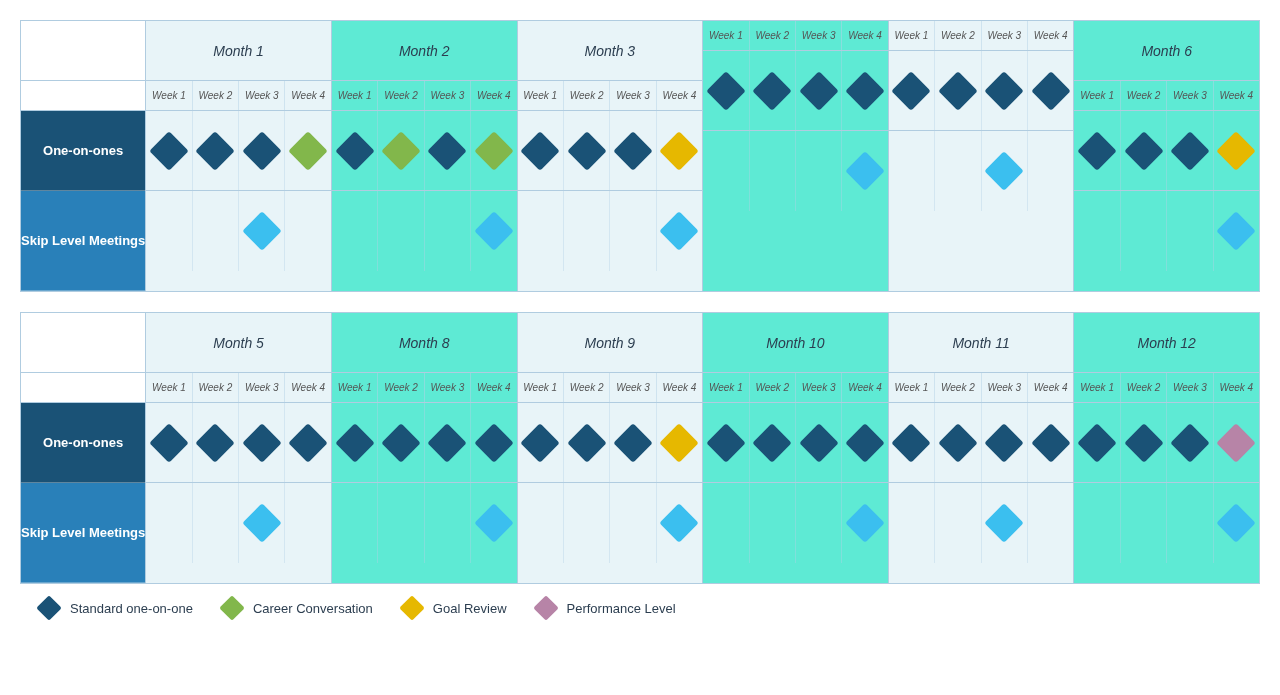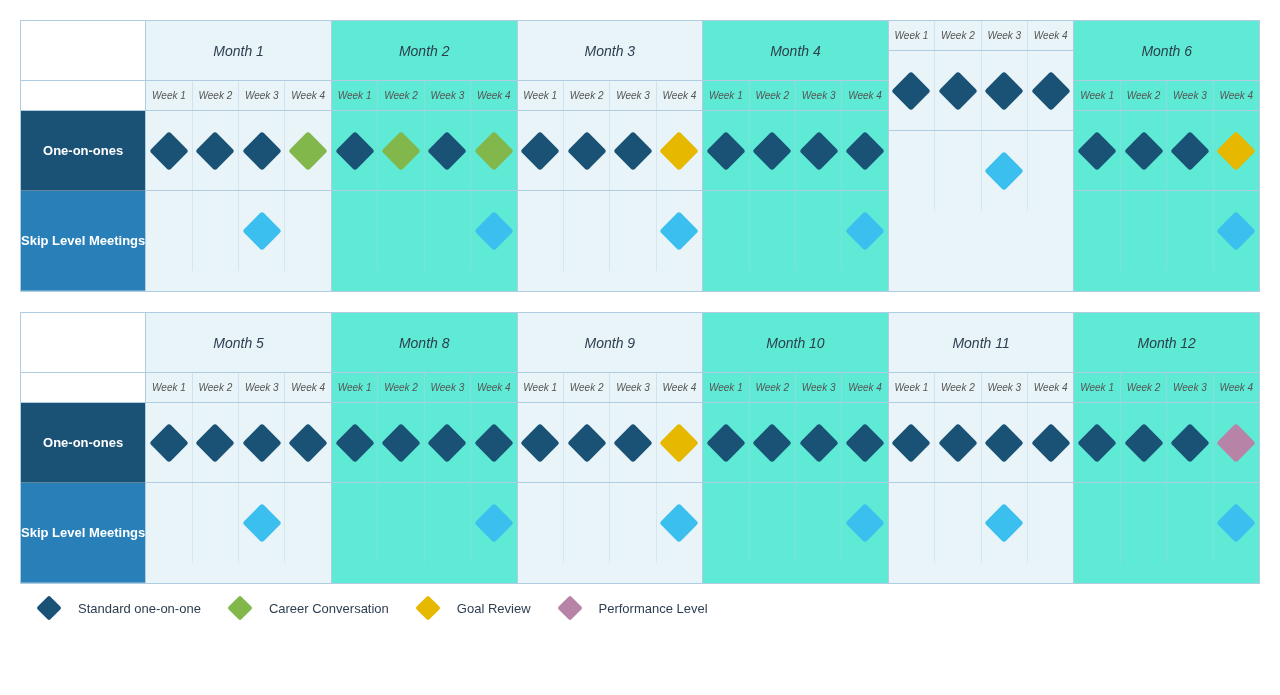--- a/index.html
+++ b/index.html
@@ -159,21 +159,21 @@
       display: flex;
       align-items: center;
       gap: 30px;
       padding: 15px 20px;
       flex-wrap: wrap;
     }
 
     .legend-item {
       display: flex;
       align-items: center;
-      gap: 20px;
+      gap: 12px;
     }
 
     .legend-diamond {
       width: 18px;
       height: 18px;
       transform: rotate(45deg);
       border-radius: 2px;
       flex-shrink: 0;
     }
 
@@ -287,21 +287,20 @@
               <div class="data-cell"></div>
               <div class="data-cell"></div>
               <div class="data-cell"></div>
               <div class="data-cell">
                 <div class="diamond diamond-skip"></div>
               </div>
             </div>
           </div>
         </div>
         <div class="month-group even-bg">
-          <div class="month-header">Month 4</div>
           <div class="weeks-header">
             <div class="week-label">Week 1</div>
             <div class="week-label">Week 2</div>
             <div class="week-label">Week 3</div>
             <div class="week-label">Week 4</div>
           </div>
           <div class="rows-area">
             <div class="data-row">
               <div class="data-cell">
                 <div class="diamond diamond-standard"></div>

